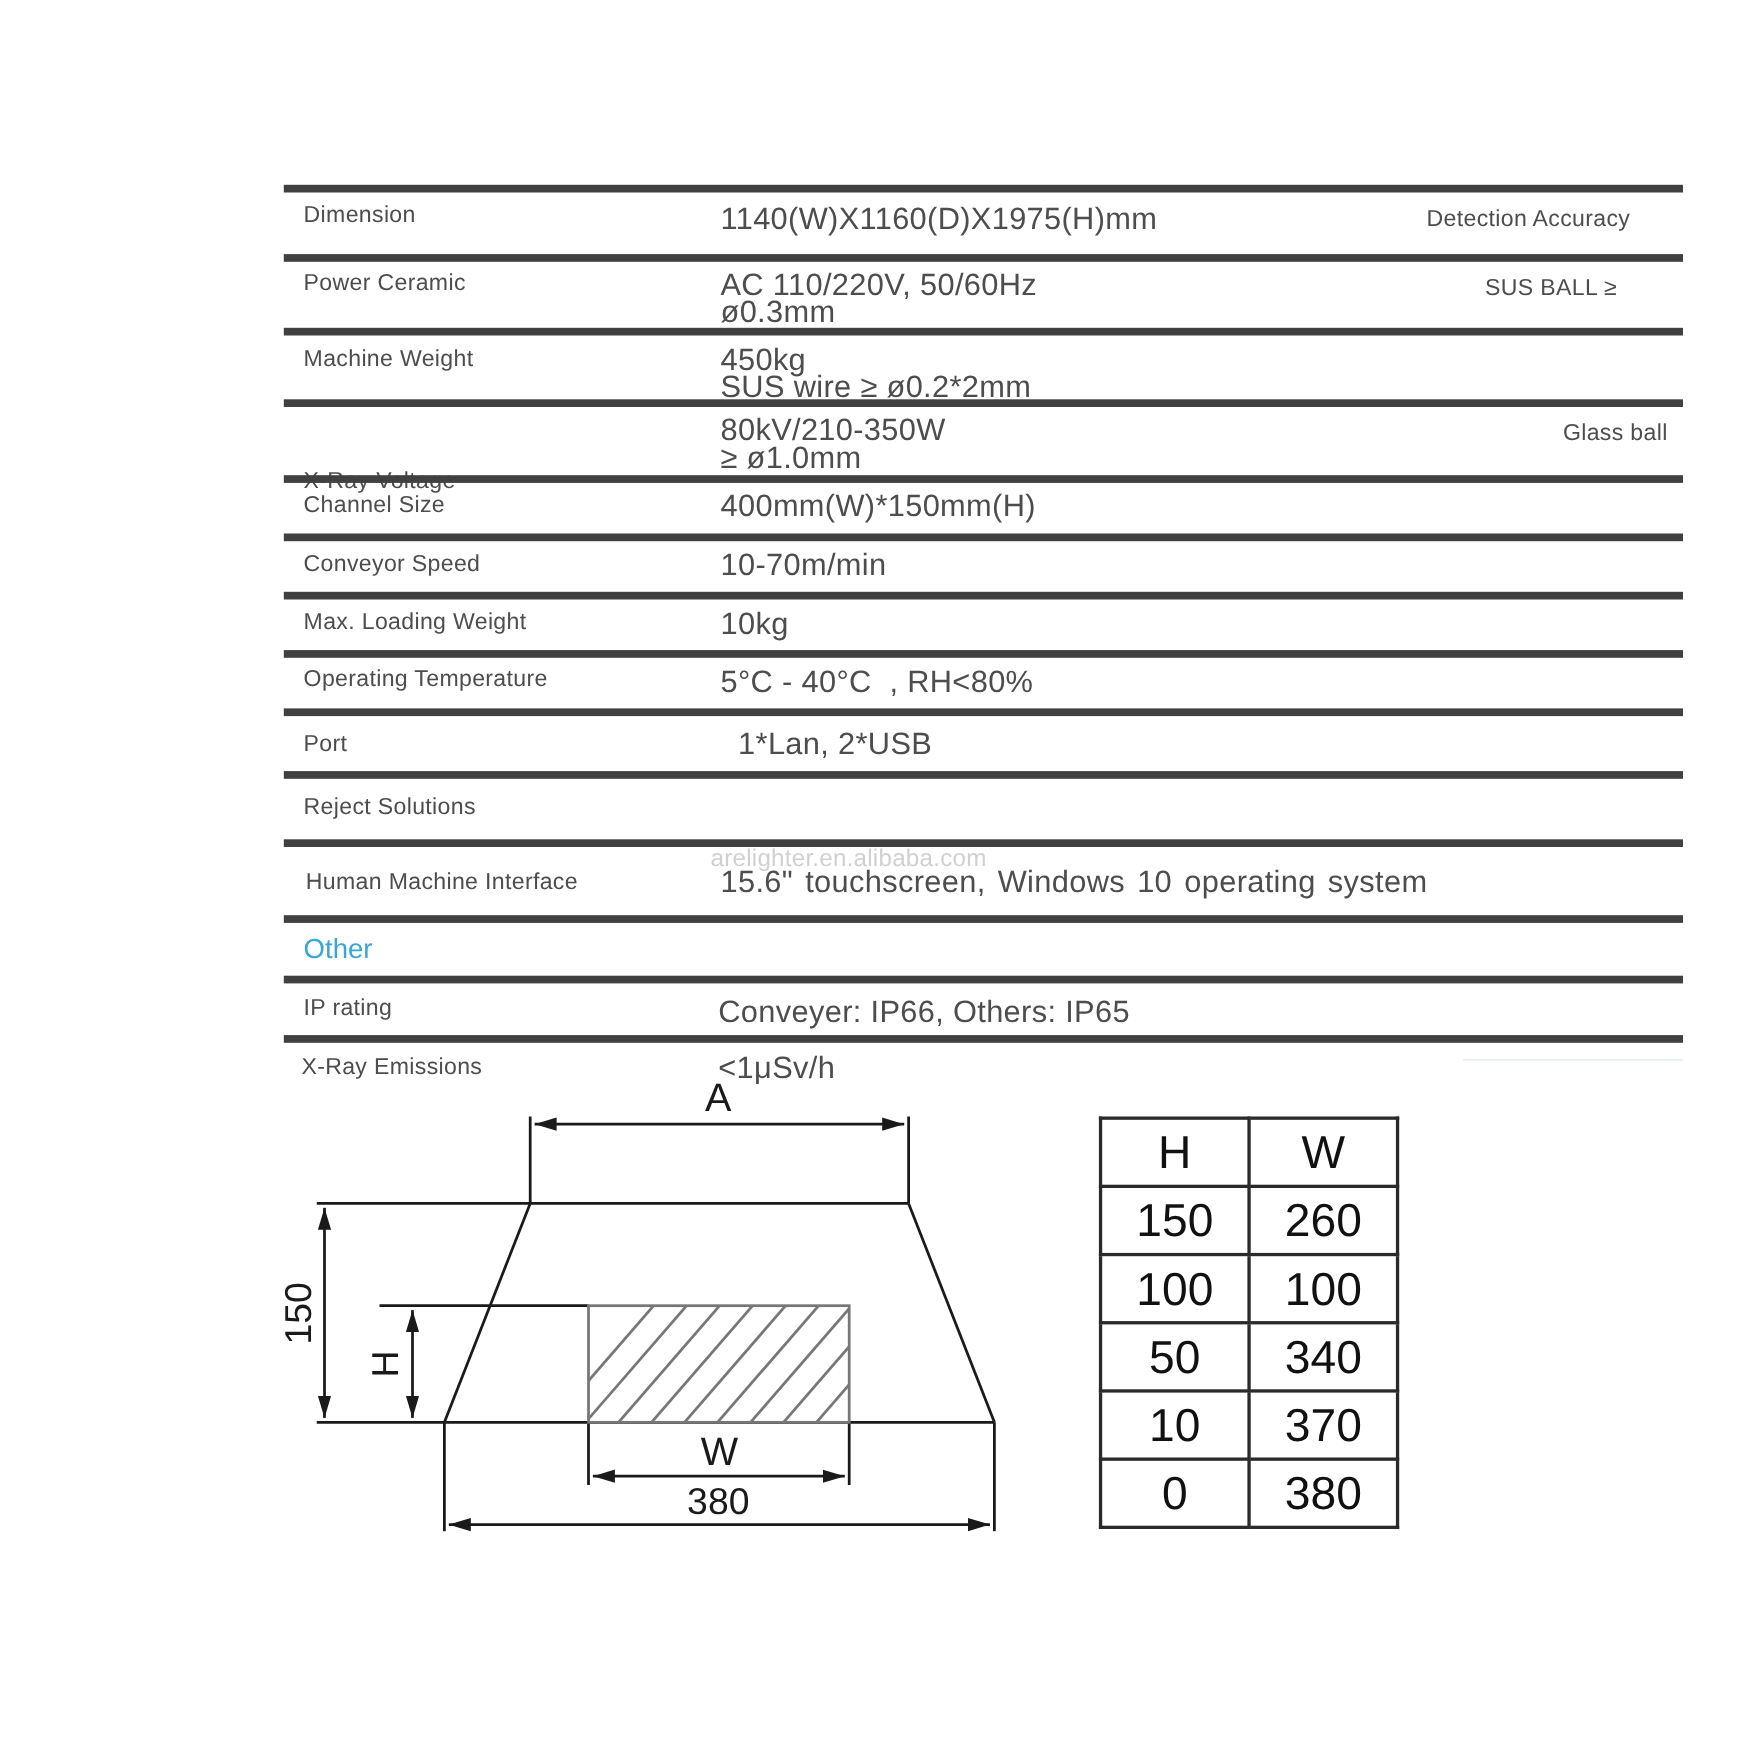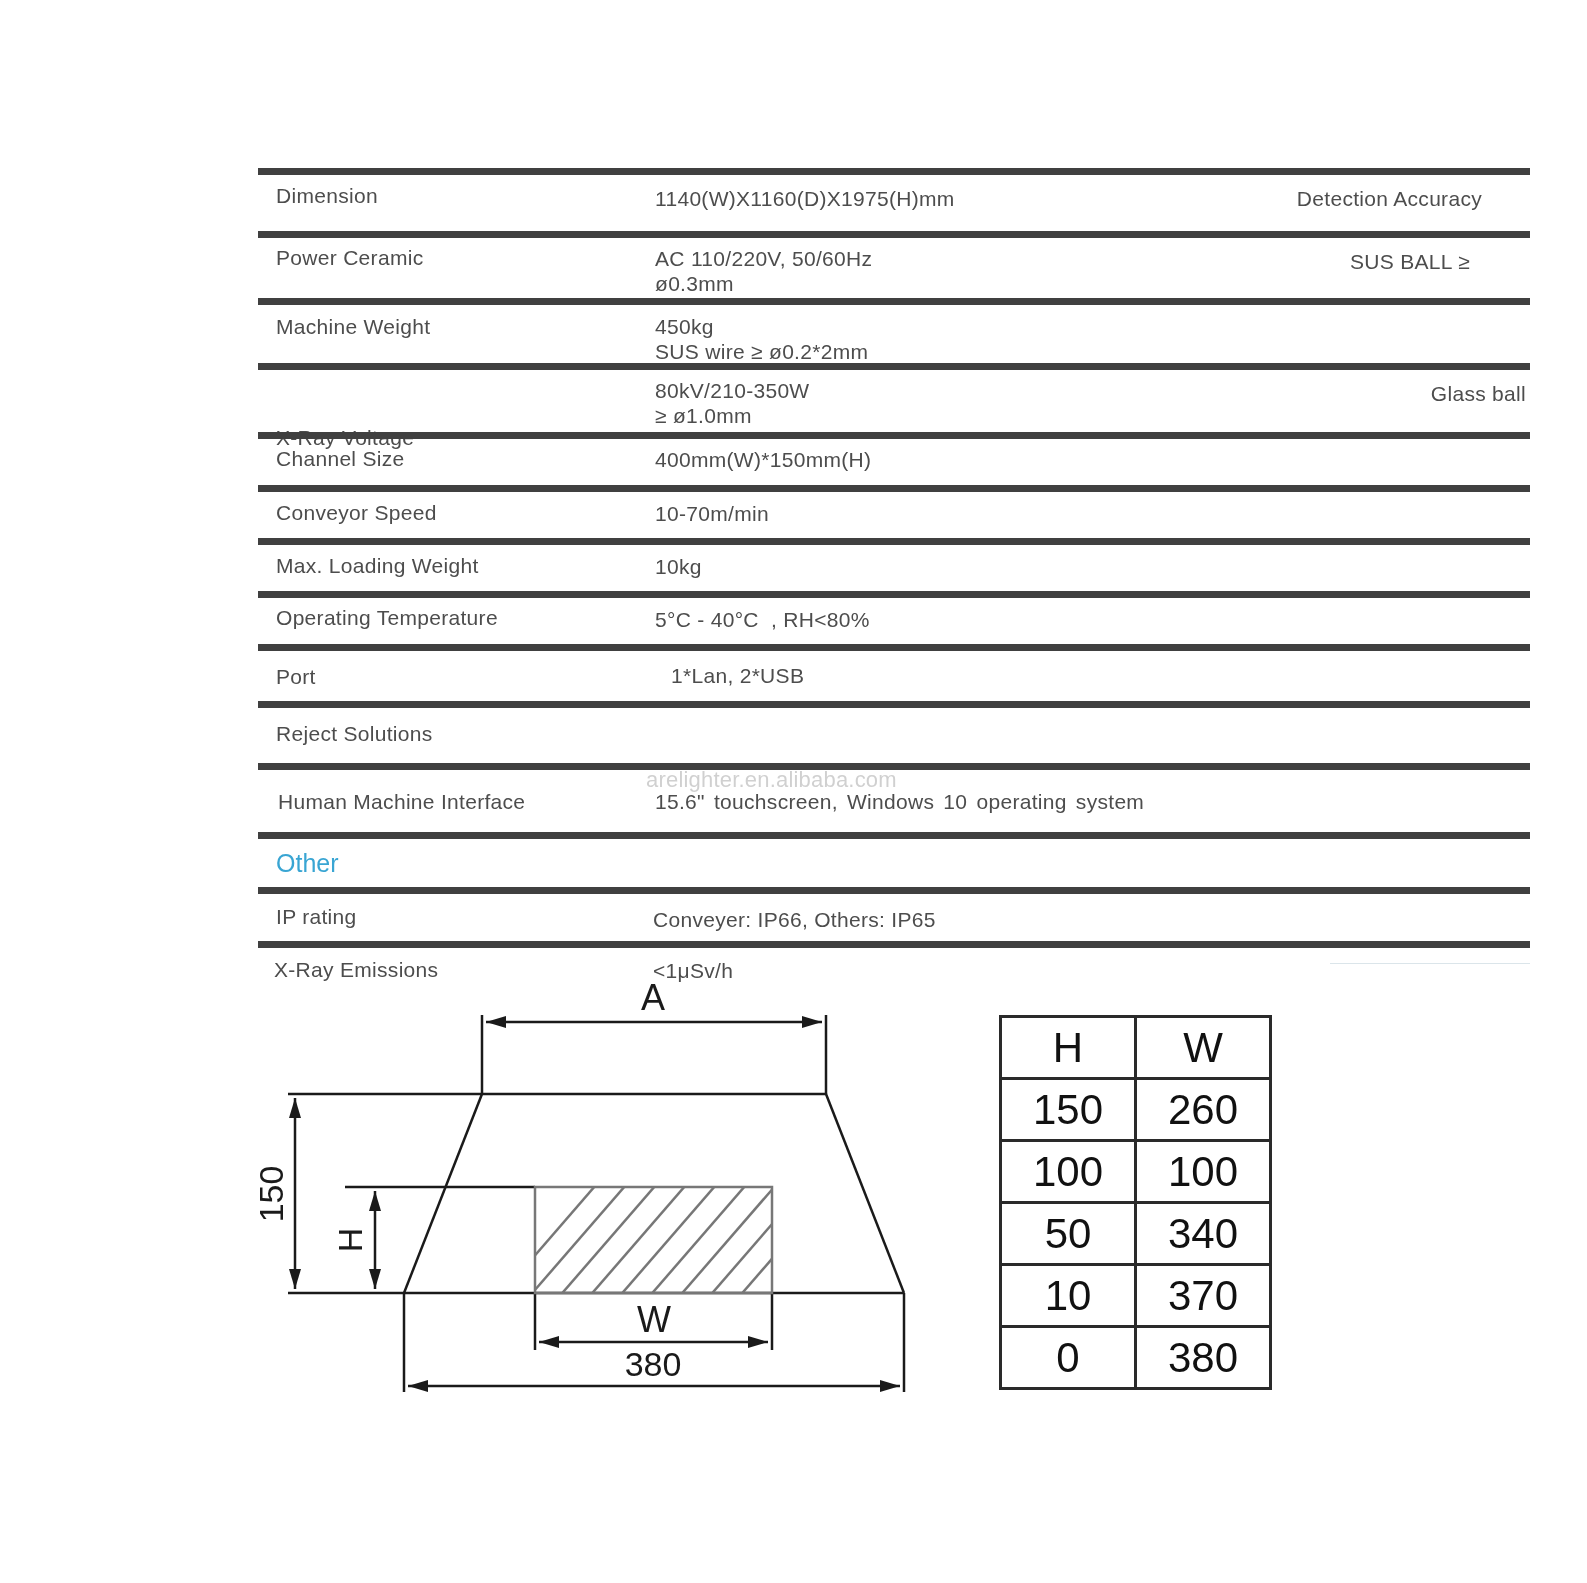--- a/index.html
+++ b/index.html
@@ -1,22 +1,22 @@
 <!DOCTYPE html>
 <html><head>
 <meta charset="utf-8">
 <style>
   html, body { margin: 0; padding: 0; background: #ffffff; }
   body { width: 1587px; height: 1583px; position: relative; overflow: hidden;
          font-family: "Liberation Sans", sans-serif; color: #4a4a4a; }
   .spec { position: absolute; left: 258px; top: 168px; width: 1272px; }
   .row { position: relative; border-top: 7px solid #404040; }
   .row .label { position: absolute; left: 18px; font-size: 21px; color: #4d4d4d; letter-spacing: 0.3px; }
-  .row .value { position: absolute; left: 397px; font-size: 21px; color: #4d4d4d; line-height: 25px; letter-spacing: 0.3px; }
-  .row .extra { position: absolute; right: 4px; font-size: 21px; color: #4d4d4d; letter-spacing: 0.3px; }
+  .row .value { position: absolute; left: 397px; font-size: 28px; color: #4d4d4d; line-height: 25px; letter-spacing: 0.3px; }
+  .row .extra { position: absolute; right: 14px; font-size: 21px; color: #4d4d4d; letter-spacing: 0.3px; }
   .section { color: #39a5d3; font-size: 25px; position: absolute; left: 18px; }
   .watermark { position: absolute; left: 646px; top: 767px; font-size: 22px; color: rgba(150,150,150,0.45); letter-spacing: 0.2px; }
   .endline { position: absolute; left: 1330px; top: 963px; width: 200px; border-top: 1px solid #dbe5ea; }
   .diagram { position: absolute; left: 250px; top: 970px; }
   .htable { position: absolute; left: 999px; top: 1015px; border-collapse: collapse; }
   .htable td, .htable th { border: 3px solid #2a2a2a; width: 132px; height: 59px; text-align: center;
        font-size: 42px; font-weight: normal; color: #111; padding: 0; }
 </style>
 </head>
 <body>

